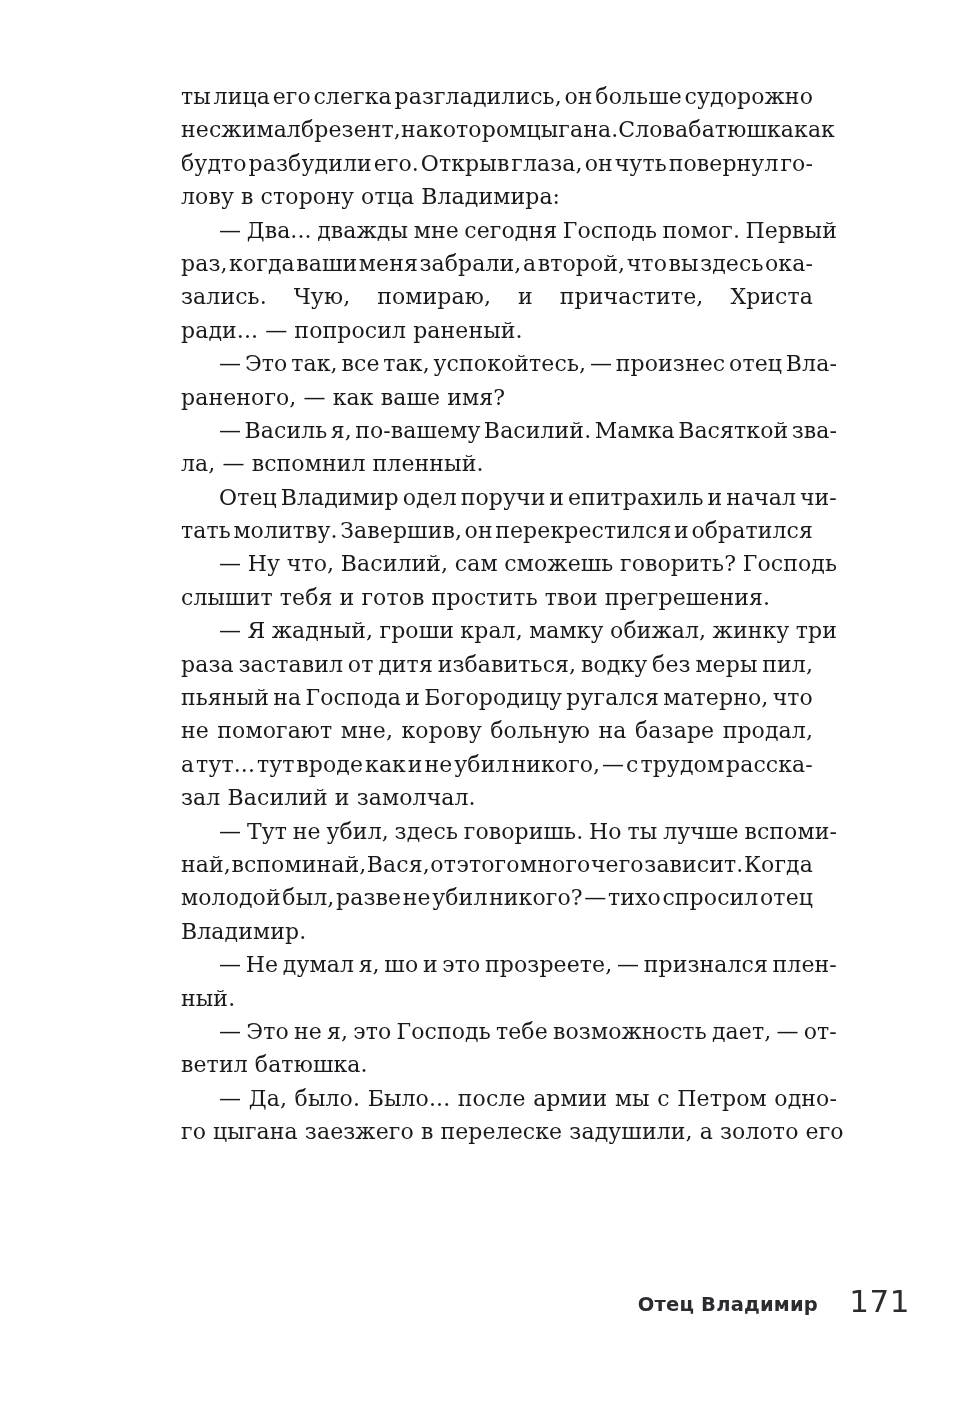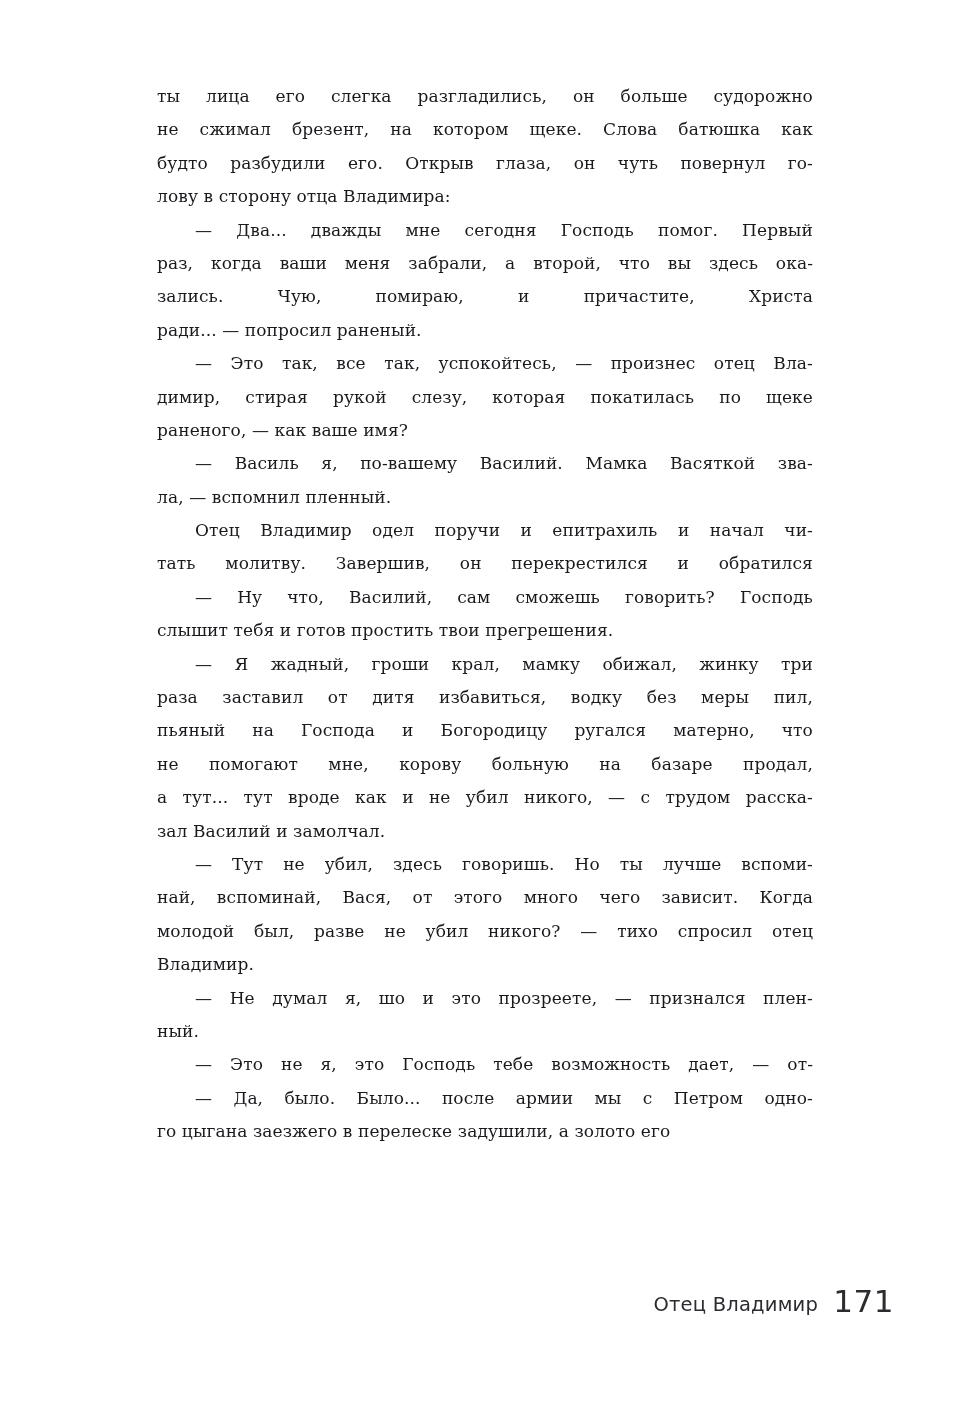--- a/index.html
+++ b/index.html
@@ -30,24 +30,25 @@
     left: 157px;
     top: 80px;
     width: 656px;
   }
 
   
   .line {
     display: block;
     height: 33.4px;
     line-height: 33.4px;
-    font-size: 17px;
+    font-size: 22px;
     color: #1a1a1e;
     white-space: nowrap;
     letter-spacing: 0.1px;
+    margin-left: 24px;
   }
 
   
   .line.just {
     display: flex;
     justify-content: space-between;
   }
   .line.just > span.w {
     white-space: pre;
   }
@@ -73,24 +74,25 @@
   }
   #running-head {
     position: absolute;
     right: 152px;
     top: 8px;
     font-family: "DejaVu Sans", sans-serif;
     font-size: 19.5px;
     color: #2b2b30;
     letter-spacing: 0.2px;
     white-space: nowrap;
+    font-weight: bold;
   }
   #page-number {
     position: absolute;
-    right: 76px;
+    right: 60px;
     top: -2px;
     font-family: "DejaVu Sans", sans-serif;
     font-size: 31px;
     color: #2b2b30;
     letter-spacing: 0.5px;
     white-space: nowrap;
   }
 </style>
 </head>
 <body>
@@ -108,21 +110,21 @@
           <span class="w">он</span>
           <span class="w">больше</span>
           <span class="w">судорожно</span>
         </div>
         <div class="line just">
           <span class="w">не</span>
           <span class="w">сжимал</span>
           <span class="w">брезент,</span>
           <span class="w">на</span>
           <span class="w">котором</span>
-          <span class="w">щеке.</span>
+          <span class="w">цыгана.</span>
           <span class="w">Слова</span>
           <span class="w">батюшка</span>
           <span class="w">как</span>
         </div>
         <div class="line just">
           <span class="w">будто</span>
           <span class="w">разбудили</span>
           <span class="w">его.</span>
           <span class="w">Открыв</span>
           <span class="w">глаза,</span>
@@ -173,30 +175,20 @@
           <span class="w">Это</span>
           <span class="w">так,</span>
           <span class="w">все</span>
           <span class="w">так,</span>
           <span class="w">успокойтесь,</span>
           <span class="w">—</span>
           <span class="w">произнес</span>
           <span class="w">отец</span>
           <span class="w">Вла-</span>
         </div>
-        <div class="line just">
-          <span class="w">димир,</span>
-          <span class="w">стирая</span>
-          <span class="w">рукой</span>
-          <span class="w">слезу,</span>
-          <span class="w">которая</span>
-          <span class="w">покатилась</span>
-          <span class="w">по</span>
-          <span class="w">щеке</span>
-        </div>
         <div class="line last">раненого, — как ваше имя?</div>
       </div>
       <div class="para">
         <div class="line just indent">
           <span class="w">—</span>
           <span class="w">Василь</span>
           <span class="w">я,</span>
           <span class="w">по-вашему</span>
           <span class="w">Василий.</span>
           <span class="w">Мамка</span>
@@ -361,20 +353,21 @@
           <span class="w">не</span>
           <span class="w">я,</span>
           <span class="w">это</span>
           <span class="w">Господь</span>
           <span class="w">тебе</span>
           <span class="w">возможность</span>
           <span class="w">дает,</span>
           <span class="w">—</span>
           <span class="w">от-</span>
         </div>
+        <div class="line last">ветил батюшка.</div>
       </div>
       <div class="para">
         <div class="line just indent">
           <span class="w">—</span>
           <span class="w">Да,</span>
           <span class="w">было.</span>
           <span class="w">Было...</span>
           <span class="w">после</span>
           <span class="w">армии</span>
           <span class="w">мы</span>

